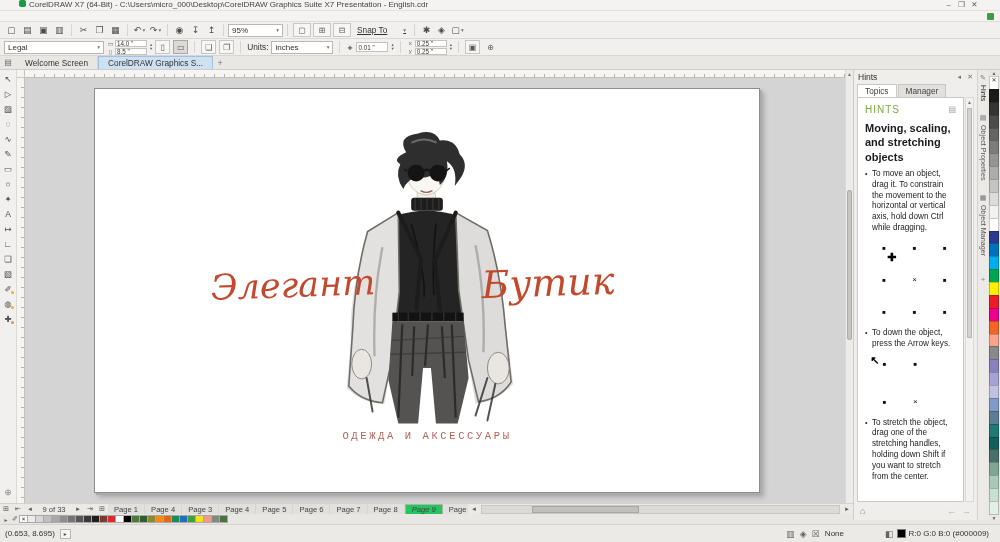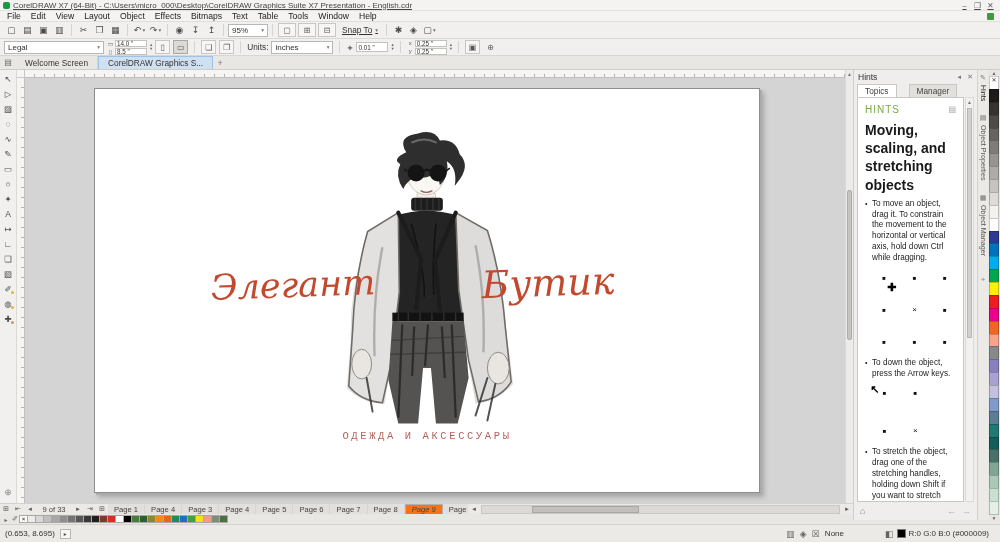--- a/index.html
+++ b/index.html
@@ -1,37 +1,37 @@
 <!DOCTYPE html>
 <html><head>
 <meta charset="utf-8">
 <style>
   * { box-sizing: border-box; margin: 0; padding: 0; }
   html,body { width:1000px; height:542px; overflow:hidden; }
   body { font-family:"Liberation Sans", sans-serif; font-size:9px; color:#333; background:#e9e7e4; position:relative; }
 
   
-  #titlebar { position:absolute; left:0; top:0; right:0; height:11px; background:#f4f3f1; border-bottom:1px solid #e3e1de; display:flex; align-items:center; gap:3px; padding:0 3px; font-size:8px; color:#444;text-decoration:underline; }
+  #titlebar { position:absolute; left:0; top:0; right:0; height:11px; background:#f4f3f1; border-bottom:1px solid #e3e1de; display:flex; align-items:flex-start; gap:3px; padding:0 19px; font-size:8px; color:#444; }
   #app-logo { width:7px; height:7px; background:#169b3e; border-radius:2px; flex:0 0 auto; }
   #title-text { white-space:nowrap; overflow:hidden; }
   .win-ctl { width:13px; text-align:center; font-size:7.5px; color:#555; }
   #win-ctls { margin-left:auto; display:flex; }
 
   #menubar { position:absolute; left:0; top:11px; right:0; height:11px; background:#f4f3f1; border-bottom:1px solid #e0dedb; display:flex; align-items:center; font-size:8.6px; color:#222; padding:0 2px; }
   .menu-item { padding:0 5px; }
   #member-icon { margin-left:auto; margin-right:4px; width:7px; height:7px; background:#3f9c3f; border-radius:1px; }
 
   #toolbar { position:absolute; left:0; top:22px; right:0; height:17px; background:#f1f0ee; border-bottom:1px solid #dbd9d5; display:flex; align-items:center; gap:1px; padding:0 4px; }
   .tb-btn { min-width:15px; height:15px; display:flex; align-items:center; justify-content:center; font-size:9px; color:#4a4a4a; border-radius:2px; padding:0 1px; }
   .tb-dd { font-size:5.5px; color:#777; margin-left:1px; }
   .tb-sep { width:1px; height:12px; background:#d6d4d0; margin:0 3px; }
   .tb-combo { height:13px; background:#fff; border:1px solid #b9b7b3; display:flex; align-items:center; justify-content:space-between; font-size:8px; padding:0 3px; color:#333; }
-  #zoom-combo { width:40px; }
+  #zoom-combo { width:55px; }
   .tb-tgl { width:18px; height:14px; border:1px solid #c9c7c3; background:#f7f6f4; display:flex; align-items:center; justify-content:center; font-size:8px; color:#555; margin:0 1px; }
-  #snap-combo { display:flex; align-items:center; gap:3px; font-size:8.3px; padding:0 4px; color:#333;text-decoration:underline; }
+  #snap-combo { display:flex; align-items:center; gap:16px; font-size:8.3px; padding:0 4px; color:#333;text-decoration:underline; }
 
   #propbar { position:absolute; left:0; top:39px; right:0; height:17px; background:#f1f0ee; border-bottom:1px solid #d8d6d2; display:flex; align-items:center; gap:3px; padding:0 4px; }
   .pb-select { height:13px; background:#fff; border:1px solid #b9b7b3; display:flex; align-items:center; justify-content:space-between; font-size:8px; padding:0 3px; gap:4px; }
   #page-size-select { width:100px; }
   #units-select { width:62px; }
   .pb-stack { display:flex; flex-direction:column; justify-content:center; gap:1px; }
   .pb-row { display:flex; align-items:center; gap:1px; }
   .micro-ic { font-size:6px; color:#666; width:7px; text-align:center; }
   .micro-in { width:32px; height:7px; background:#fff; border:1px solid #c4c2be; font-size:6.3px; line-height:6px; padding:0 1px; color:#333; overflow:hidden; white-space:nowrap; }
   .spin { display:flex; flex-direction:column; justify-content:center; font-size:4.5px; color:#666; line-height:4px; }
@@ -66,33 +66,33 @@
 
   #vscroll { position:absolute; left:845px; top:70px; width:8px; height:433px; background:#ecebe9; border-left:1px solid #dbd9d5; }
   #vscroll .arr { display:block; height:8px; text-align:center; font-size:5px; color:#777; line-height:8px; }
   #vscroll .thumb { position:absolute; left:1px; right:1px; top:120px; height:150px; background:#c6c4c0; border:1px solid #aeaca8; border-radius:2px; }
 
   
   #hints { position:absolute; left:853px; top:70px; width:124px; height:450px; background:#efeeec; border-left:1px solid #cfcdc9; }
   #hints-header { height:13px; display:flex; align-items:center; font-size:8.5px; color:#333; padding:0 4px; gap:4px; }
   #hints-header .hd-ic { margin-left:auto; font-size:7px; color:#777; }
   #hints-header .hd-ic + .hd-ic { margin-left:2px; }
-  #hints-tabs { height:14px; display:flex; padding-left:3px; gap:12px; align-items:flex-end; }
+  #hints-tabs { height:14px; display:flex; padding-left:3px; gap:1px; align-items:flex-end; }
   .htab { padding:1px 7px 1px; font-size:8.3px; border:1px solid #c9c7c3; border-bottom:none; background:#e2e0dd; color:#444; }
   .htab.active { background:#fff; }
   #hints-body { position:absolute; left:3px; right:13px; top:27px; bottom:18px; background:#fff; border:1px solid #c9c7c3; overflow:hidden; padding:6px 7px 0; }
   #hints-scrollbar { position:absolute; right:3px; top:27px; width:9px; bottom:18px; background:#f2f1ef; border:1px solid #dcdad6; }
   #hints-scrollbar .arr { display:block; height:8px; text-align:center; font-size:5px; color:#777; line-height:8px; }
   #hints-scrollbar .thumb { position:absolute; left:1px; right:1px; top:10px; height:230px; background:#d4d2ce; border:1px solid #b9b7b3; }
   #hints-footer { position:absolute; left:0; right:0; bottom:0; height:18px; display:flex; align-items:center; padding:0 6px; color:#777; font-size:9px; }
   #hints-footer .nav-arrows { margin-left:auto; display:flex; gap:6px; color:#b0aeaa; }
   .hint-hints-row { display:flex; align-items:center; justify-content:space-between; margin-bottom:6px; }
   .hint-hints { color:#7aa83e; font-size:10px; letter-spacing:1px; }
   .hint-print-ic { color:#999; font-size:8px; }
-  .hint-title { font-weight:bold; font-size:14px; line-height:1.3; margin-bottom:5px; color:#1a1a1a; }
+  .hint-title { font-weight:bold; font-size:11px; line-height:1.3; margin-bottom:5px; color:#1a1a1a; }
   .hint-bullet { font-size:8.2px; line-height:1.32; margin-bottom:4px; padding-left:7px; position:relative; color:#222; }
   .hint-bullet::before { content:"•"; position:absolute; left:0; top:0; font-size:7px; }
   .hint-graphic { position:relative; display:grid; justify-items:center; margin:10px 4px 12px; }
   .hint-graphic .handle { font-size:6px; color:#111; line-height:8px; }
   .hint-graphic .center-x { font-size:8px; color:#111; line-height:8px; }
   .g-cursor { position:absolute; font-size:11px; font-weight:bold; color:#000; }
 
   
   #dstrip { position:absolute; left:977px; top:70px; width:11px; height:450px; background:#eceae7; border-left:1px solid #d4d2ce; display:flex; flex-direction:column; align-items:center; padding-top:4px; gap:13px; }
   .dtab-v { writing-mode:vertical-rl; font-size:7.2px; color:#555; display:flex; align-items:center; gap:3px; white-space:nowrap; }
@@ -104,21 +104,21 @@
   #palette .arr { height:7px; text-align:center; font-size:5px; color:#666; line-height:7px; flex:0 0 auto; }
   #pal-swatches { flex:1; display:flex; flex-direction:column; }
   .sw { flex:1; border:1px solid rgba(0,0,0,.22); margin-top:-1px; min-height:0; }
   .sw.x { background:#fff; font-size:6px; line-height:7px; text-align:center; color:#333; }
 
   
   #pagebar { position:absolute; left:0; top:503px; width:853px; height:11px; background:#eceae7; border-top:1px solid #d4d2ce; display:flex; align-items:center; font-size:7.6px; color:#444; }
   .pg-btn { width:12px; text-align:center; font-size:7px; color:#555; }
   #page-nav-text { width:36px; text-align:center; }
   .ptab { padding:0 6px; height:10px; display:flex; align-items:center; border-right:1px solid #d7d5d1; background:#e2e0dd; white-space:nowrap; }
-  .ptab.active { background:#f97316; border:1px solid #b3b1ad; border-bottom:none;font-style:italic; }
+  .ptab.active { background:#22c55e; border:1px solid #b3b1ad; border-bottom:none;font-style:italic; }
   #ptabs { display:flex; overflow:hidden; max-width:360px; flex:0 1 auto; }
   #hscroll-track { flex:1; height:9px; background:#dcdad7; border:1px solid #c9c7c3; position:relative; margin:0 1px; }
   #hscroll-thumb { position:absolute; left:14%; width:30%; top:0; bottom:0; background:#c2c0bc; border:1px solid #a9a7a3; }
 
   #docpal { position:absolute; left:0; top:514px; width:853px; height:10px; background:#e9e7e4; display:flex; align-items:center; padding-left:2px; }
   #docpal .flyout { font-size:6px; color:#666; width:8px; text-align:center; }
   #docpal .eyed { font-size:7px; color:#555; width:10px; text-align:center; }
   .dsw { width:9px; height:8px; border:1px solid #a9a7a3; margin-left:-1px; flex:0 0 auto; }
   .dsw.x { background:#fff; font-size:5.5px; line-height:7px; text-align:center; color:#333; }
 
@@ -136,34 +136,20 @@
   <span id="app-logo"></span>
   <span id="title-text">CorelDRAW X7 (64-Bit) - C:\Users\micro_000\Desktop\CorelDRAW Graphics Suite X7 Presentation - English.cdr</span>
   <span id="win-ctls">
     <span class="win-ctl">–</span>
     <span class="win-ctl">❐</span>
     <span class="win-ctl">✕</span>
   </span>
 </div>
 
 <div id="menubar">
-  <span style="display:flex;">
-      <span class="menu-item">File</span>
-      <span class="menu-item">Edit</span>
-      <span class="menu-item">View</span>
-      <span class="menu-item">Layout</span>
-      <span class="menu-item">Object</span>
-      <span class="menu-item">Effects</span>
-      <span class="menu-item">Bitmaps</span>
-      <span class="menu-item">Text</span>
-      <span class="menu-item">Table</span>
-      <span class="menu-item">Tools</span>
-      <span class="menu-item">Window</span>
-      <span class="menu-item">Help</span>
-    </span>
   <span id="member-icon"></span>
 </div>
 
 <div id="toolbar">
   <span style="display:flex;align-items:center;gap:1px;">
       <span class="tb-btn">▢</span>
       <span class="tb-btn">▤</span>
       <span class="tb-btn">▣</span>
       <span class="tb-btn">▥</span>
       <span class="tb-sep"></span>

